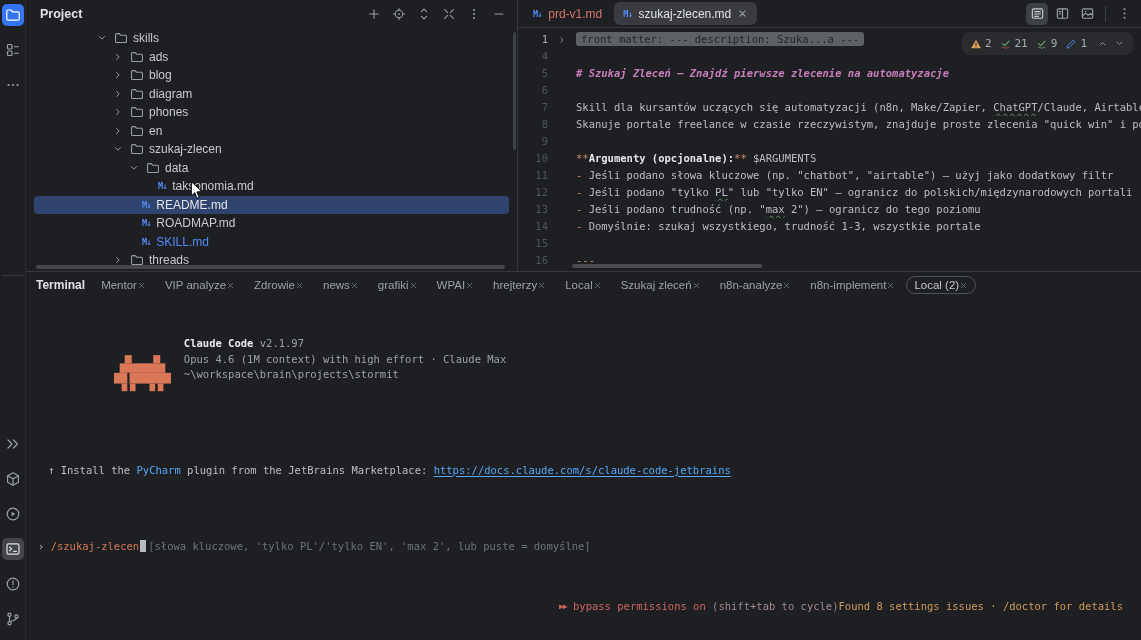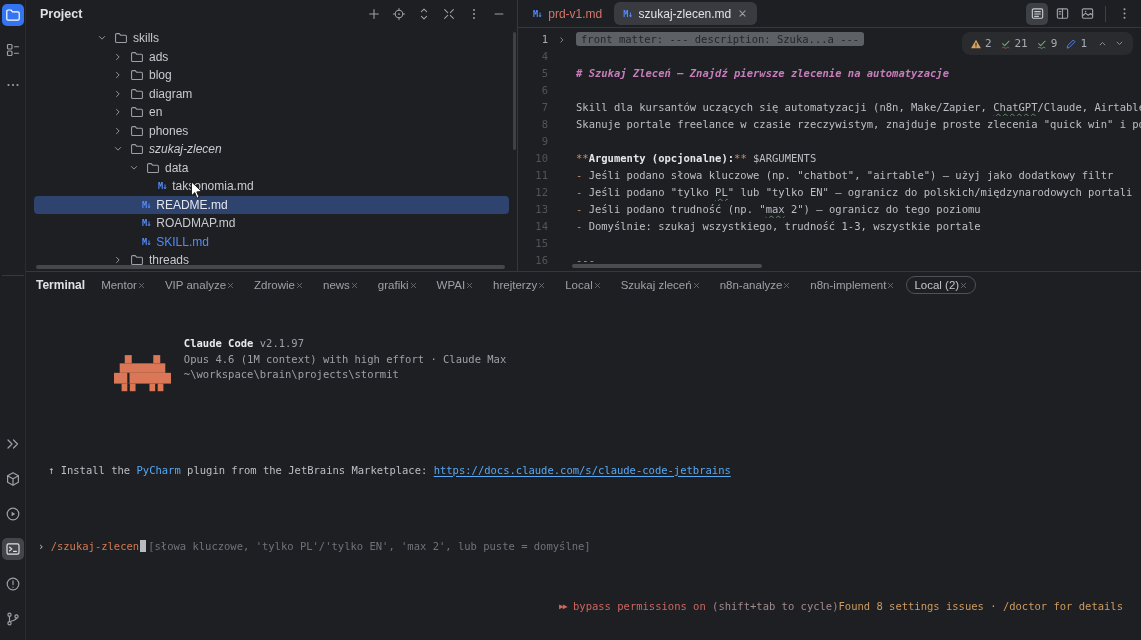--- a/index.html
+++ b/index.html
@@ -311,36 +311,36 @@
               <span class="ic tchev" style="display: flex;">
                 <svg viewBox="0 0 16 16">
                   <path d="M6 4.5L9.5 8 6 11.5"></path>
                 </svg>
               </span>
               <span class="ic tfolder" style="display: flex;">
                 <svg viewBox="0 0 16 16">
                   <path d="M1.8 4.2c0-.7.5-1.2 1.2-1.2h3l1.5 1.8h5.5c.7 0 1.2.5 1.2 1.2v6c0 .7-.5 1.2-1.2 1.2H3c-.7 0-1.2-.5-1.2-1.2z"></path>
                 </svg>
               </span>
+              <span class="tlabel">phones</span>
+            </div>
+            <div class="trow" style="padding-left: 86px;">
+              <span class="ic tchev" style="display: flex;">
+                <svg viewBox="0 0 16 16">
+                  <path d="M6 4.5L9.5 8 6 11.5"></path>
+                </svg>
+              </span>
+              <span class="ic tfolder" style="display: flex;">
+                <svg viewBox="0 0 16 16">
+                  <path d="M1.8 4.2c0-.7.5-1.2 1.2-1.2h3l1.5 1.8h5.5c.7 0 1.2.5 1.2 1.2v6c0 .7-.5 1.2-1.2 1.2H3c-.7 0-1.2-.5-1.2-1.2z"></path>
+                </svg>
+              </span>
               <span class="tlabel">en</span>
             </div>
             <div class="trow" style="padding-left: 86px;">
-              <span class="ic tchev" style="display: flex;">
-                <svg viewBox="0 0 16 16">
-                  <path d="M6 4.5L9.5 8 6 11.5"></path>
-                </svg>
-              </span>
-              <span class="ic tfolder" style="display: flex;">
-                <svg viewBox="0 0 16 16">
-                  <path d="M1.8 4.2c0-.7.5-1.2 1.2-1.2h3l1.5 1.8h5.5c.7 0 1.2.5 1.2 1.2v6c0 .7-.5 1.2-1.2 1.2H3c-.7 0-1.2-.5-1.2-1.2z"></path>
-                </svg>
-              </span>
-              <span class="tlabel">phones</span>
-            </div>
-            <div class="trow" style="padding-left: 86px; font-style: italic;">
               <span class="ic tchev" style="display: flex;">
                 <svg viewBox="0 0 16 16">
                   <path d="M4.5 6L8 9.5 11.5 6"></path>
                 </svg>
               </span>
               <span class="ic tfolder" style="display: flex;">
                 <svg viewBox="0 0 16 16">
                   <path d="M1.8 4.2c0-.7.5-1.2 1.2-1.2h3l1.5 1.8h5.5c.7 0 1.2.5 1.2 1.2v6c0 .7-.5 1.2-1.2 1.2H3c-.7 0-1.2-.5-1.2-1.2z"></path>
                 </svg>
               </span>

